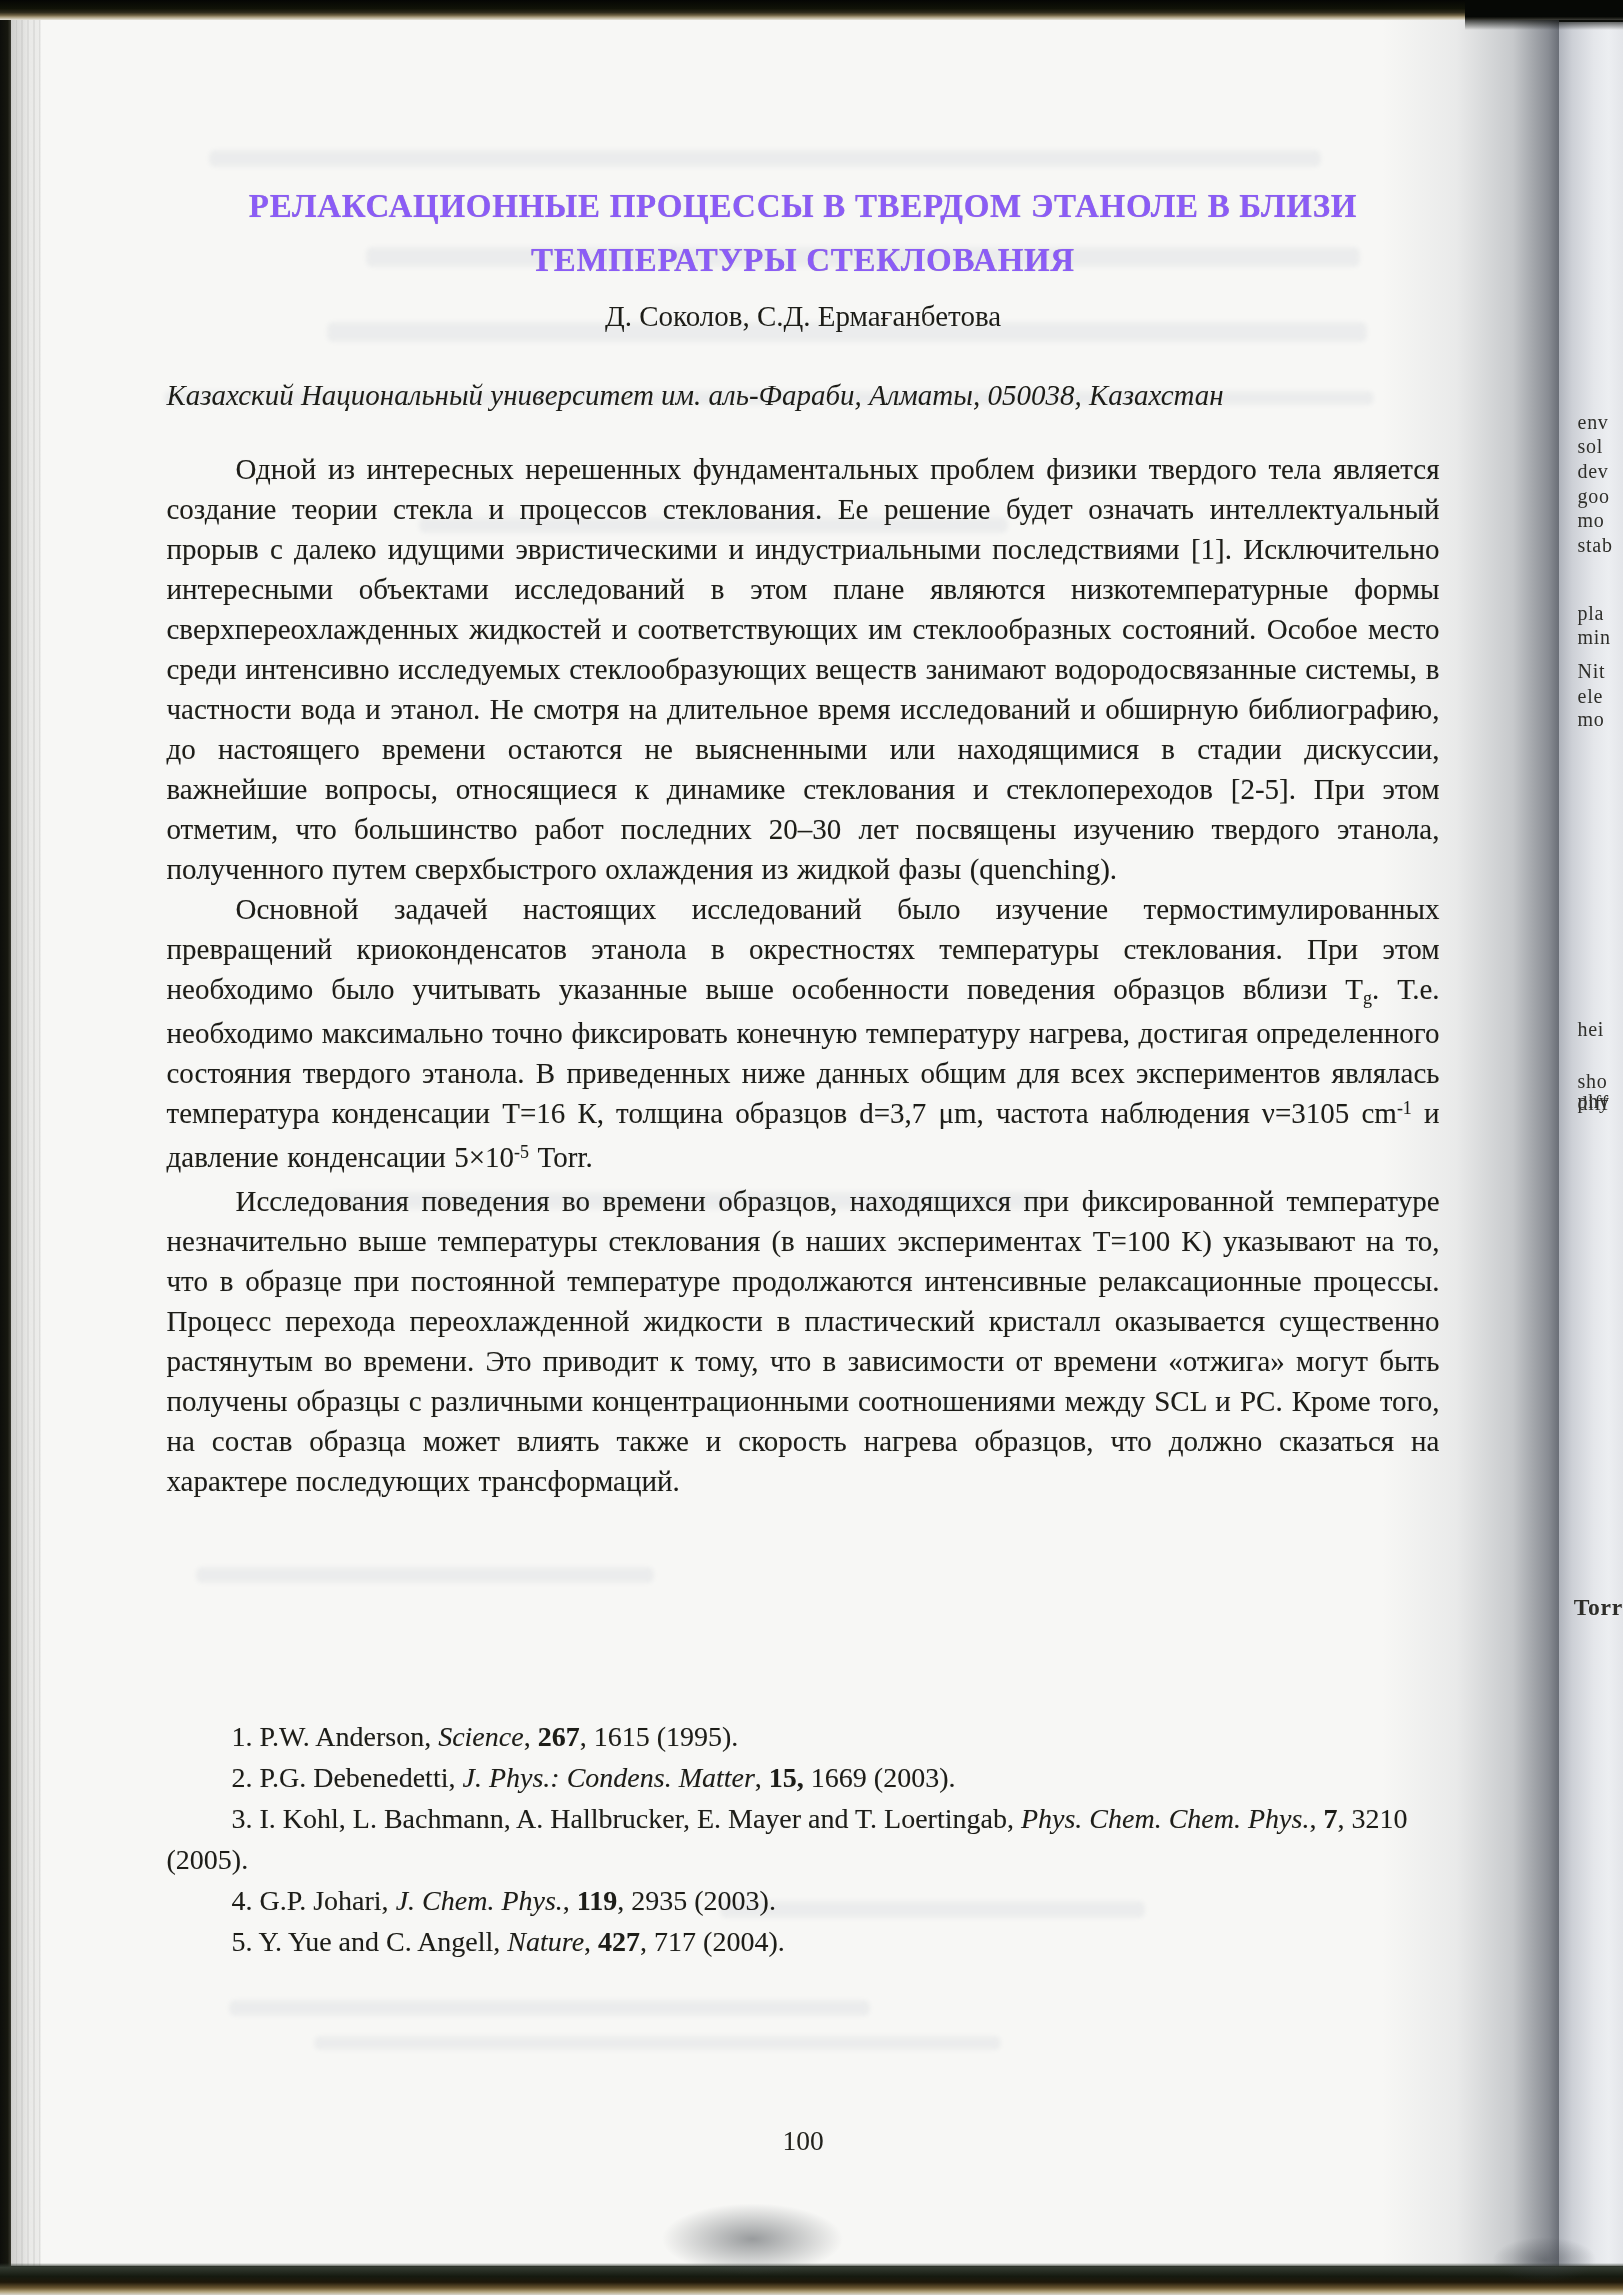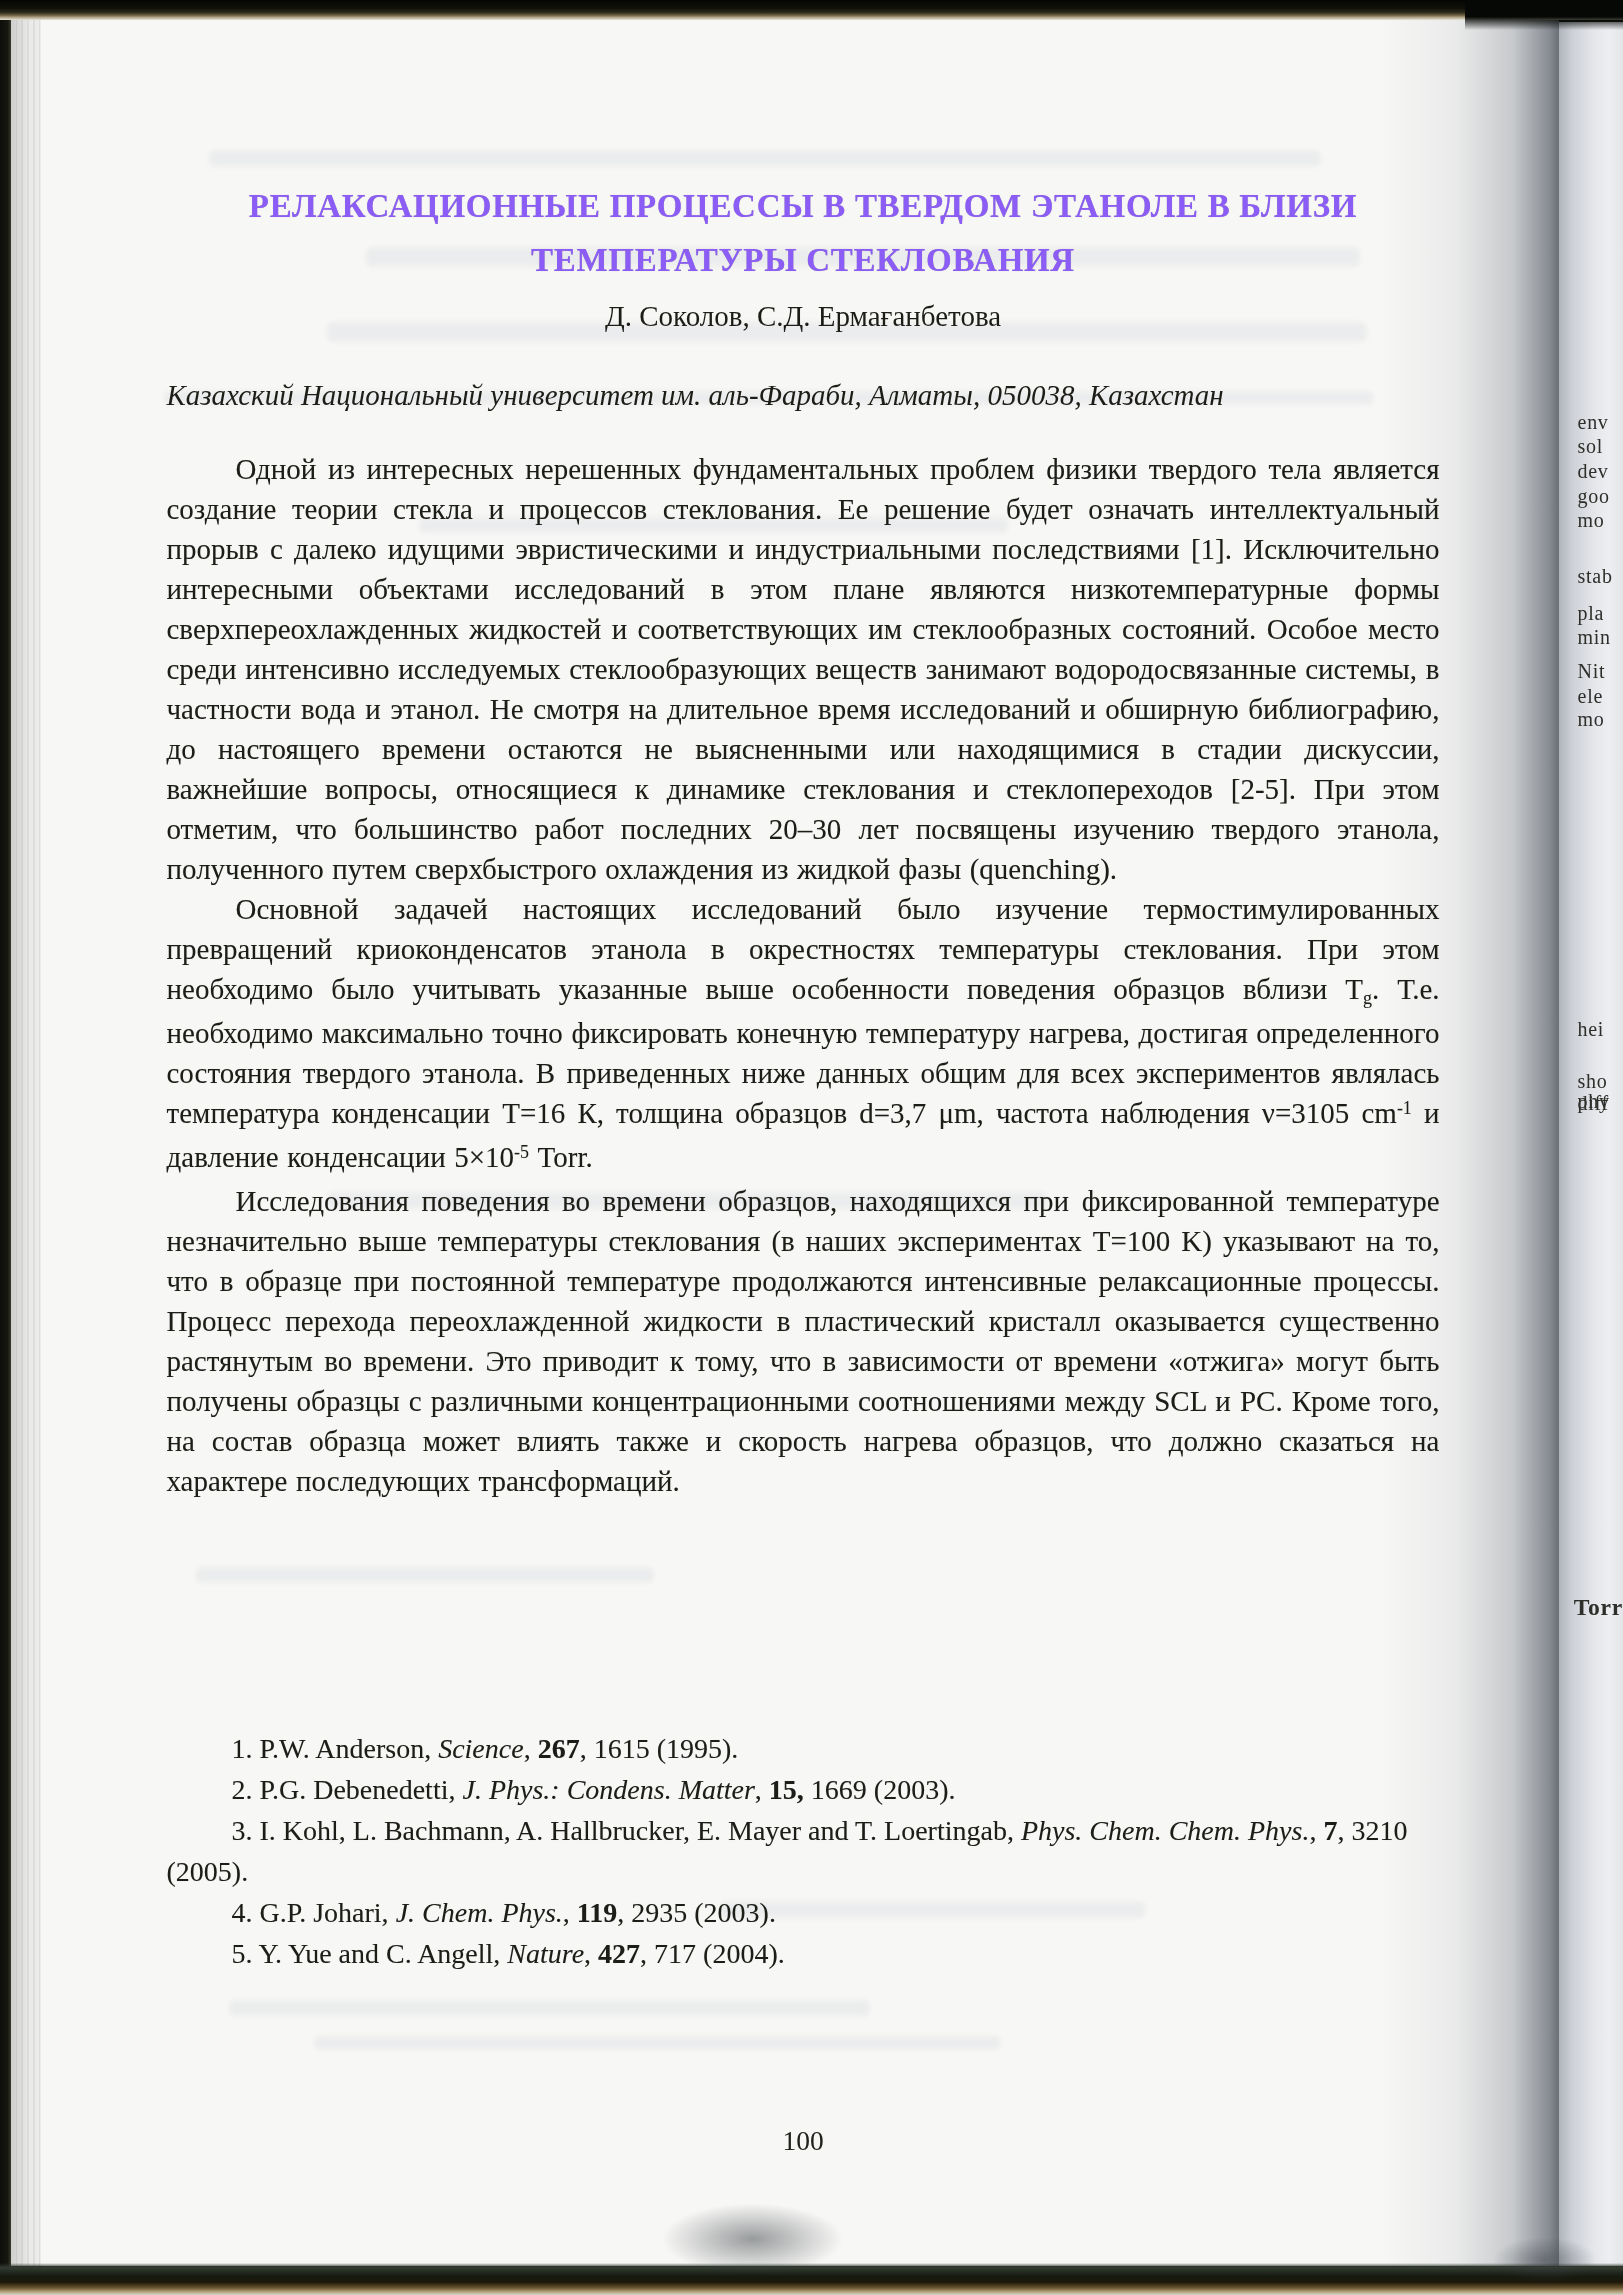--- a/index.html
+++ b/index.html
@@ -91,40 +91,40 @@
   .body-para{
     margin:0;font-size:29px;line-height:40px;text-align:justify;
     text-indent:69px;word-spacing:1.3px;
     text-shadow:0 0 0.7px rgba(25,25,20,0.25);
   }
   .body-para sub{font-size:62%;vertical-align:baseline;position:relative;top:0.28em;}
   .body-para sup{font-size:62%;vertical-align:baseline;position:relative;top:-0.5em;}
   h2.lit{
     margin:0;font-size:29px;font-weight:bold;line-height:39px;text-align:center;color:#191914;
   }
-  .refs{margin-top:24px;}
+  .refs{margin-top:12px;}
   .ref{
     margin:0;font-size:28px;line-height:41px;text-align:left;text-indent:65px;
     text-shadow:0 0 0.7px rgba(25,25,20,0.25);
   }
   .pagenum{
     position:absolute;left:156px;top:2105px;width:1273px;z-index:3;
     text-align:center;font-size:27.5px;color:#22221d;
   }
 </style>
 </head>
 <body>
 
 <div class="facing">
     <span class="frag" style="top: 389px;">env</span>
     <span class="frag" style="top: 413px;">sol</span>
     <span class="frag" style="top: 438px;">dev</span>
     <span class="frag" style="top: 463px;">goo</span>
     <span class="frag" style="top: 487px;">mo</span>
-    <span class="frag" style="top: 512px; margin-top: 31px;">stab</span>
+    <span class="frag" style="top: 512px;">stab</span>
     <span class="frag" style="top: 580px;">pla</span>
     <span class="frag" style="top: 604px;">min</span>
     <span class="frag" style="top: 638px;">Nit</span>
     <span class="frag" style="top: 663px;">ele</span>
     <span class="frag" style="top: 686px;">mo</span>
     <span class="frag" style="top: 996px;">hei</span>
     <span class="frag" style="top: 1068px;">phy</span>
     <span class="frag" style="top: 1048px;">sho</span>
     <span class="frag" style="top: 1070px;">diff</span>
     <span class="frag fragbold" style="top: 1574px;">Torr</span>

